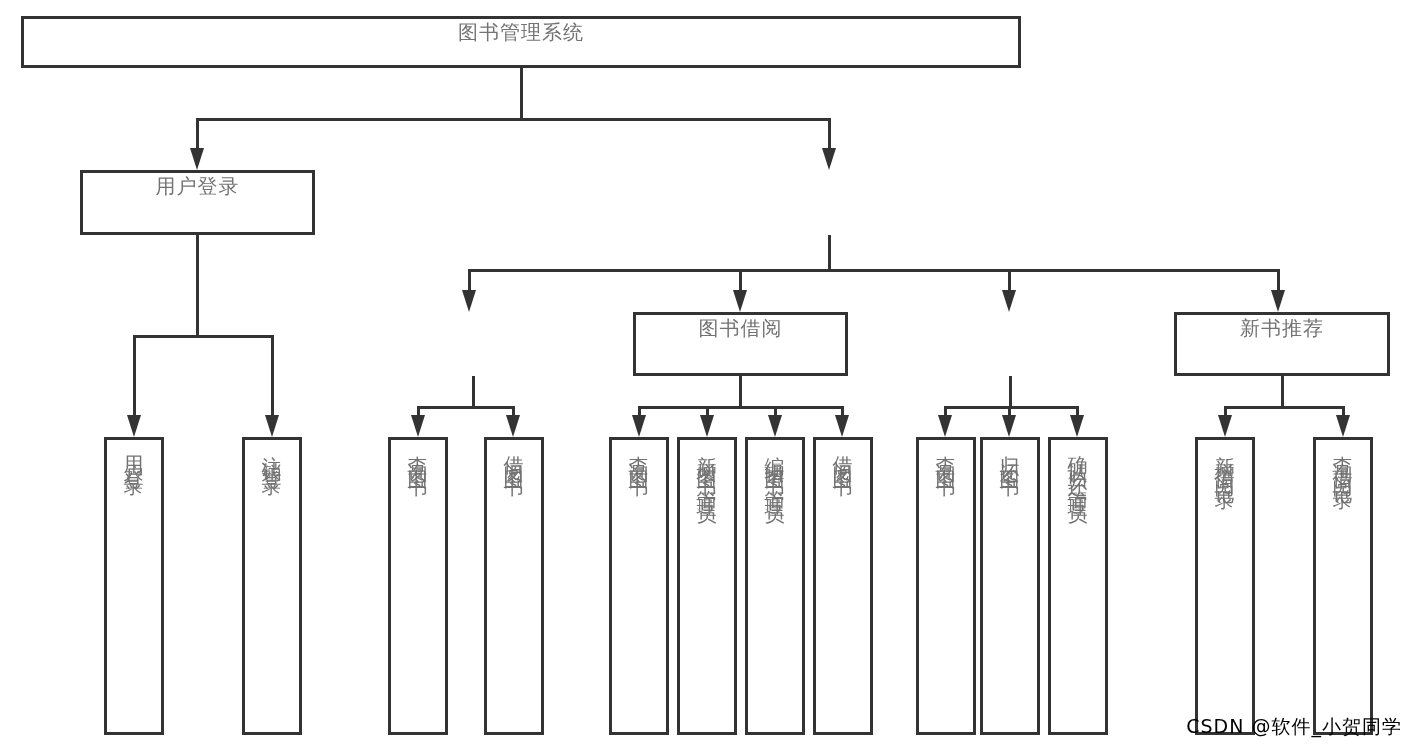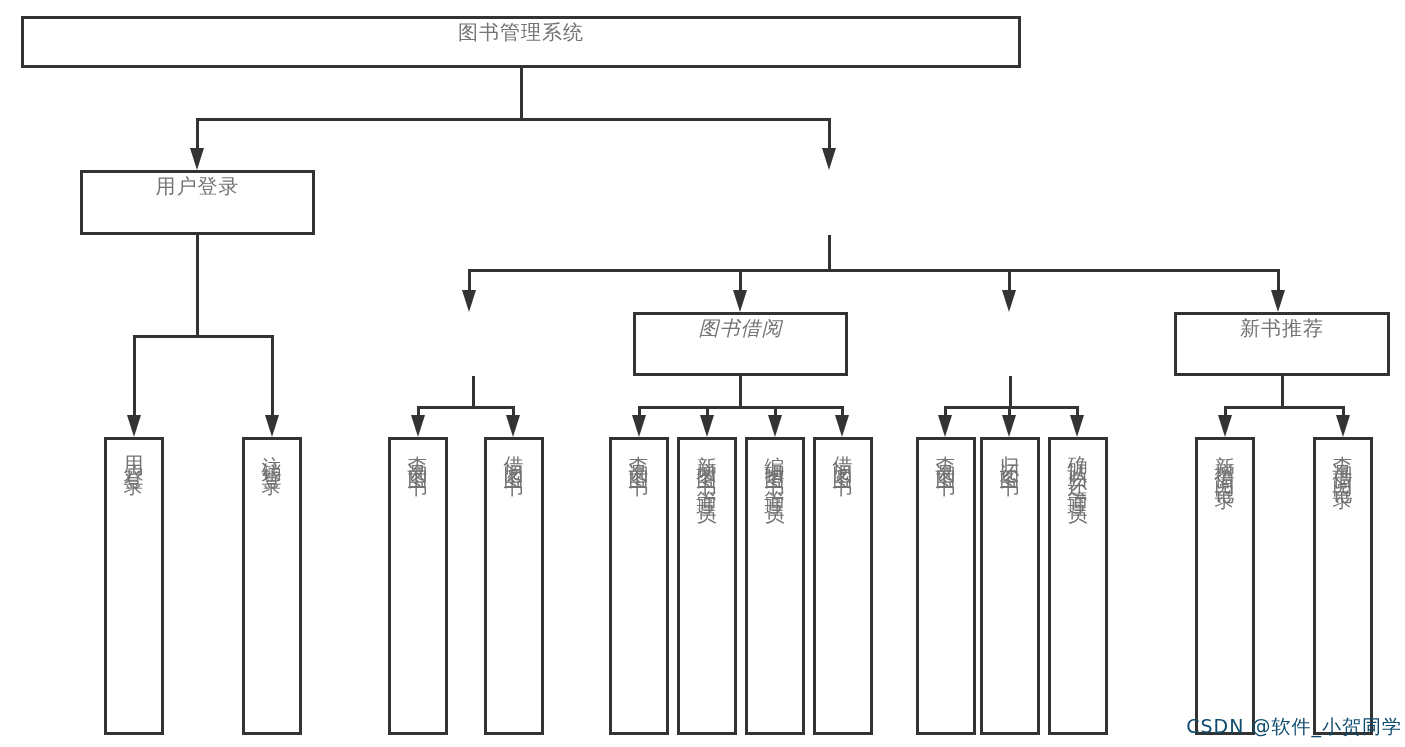--- a/index.html
+++ b/index.html
@@ -53,40 +53,40 @@
     border-left: 7px solid transparent;
     border-right: 7px solid transparent;
     border-top: 22px solid #333333;
     z-index: 1;
   }
   .watermark {
     position: absolute;
     top: 714px;
     right: 3px;
     font-size: 19px;
-    color: #0c4a6e;
+    color: #000000;
     letter-spacing: 1px;
     z-index: 3;
     white-space: nowrap;
   }
 </style>
 </head>
 <body>
 
 <div class="canvas">
 
   <div class="box" style="left:21px; top:16px; width:1000px; height:52px;">
     <span class="hlabel">图书管理系统</span>
   </div>
 
   <div class="box" style="left:80px; top:170px; width:235px; height:65px;">
     <span class="hlabel">用户登录</span>
   </div>
 
-  <div class="box" style="left:633px; top:312px; width:215px; height:64px;font-style:italic;">
+  <div class="box" style="left:633px; top:312px; width:215px; height:64px;">
     <span class="hlabel">图书借阅</span>
   </div>
   <div class="box" style="left:1174px; top:312px; width:216px; height:64px;">
     <span class="hlabel">新书推荐</span>
   </div>
 
   <div class="box leaf" style="left:104px; top:437px; width:60px; height:298px;">
     <span>用户登录</span>
   </div>
   <div class="box leaf" style="left:242px; top:437px; width:60px; height:298px;">

